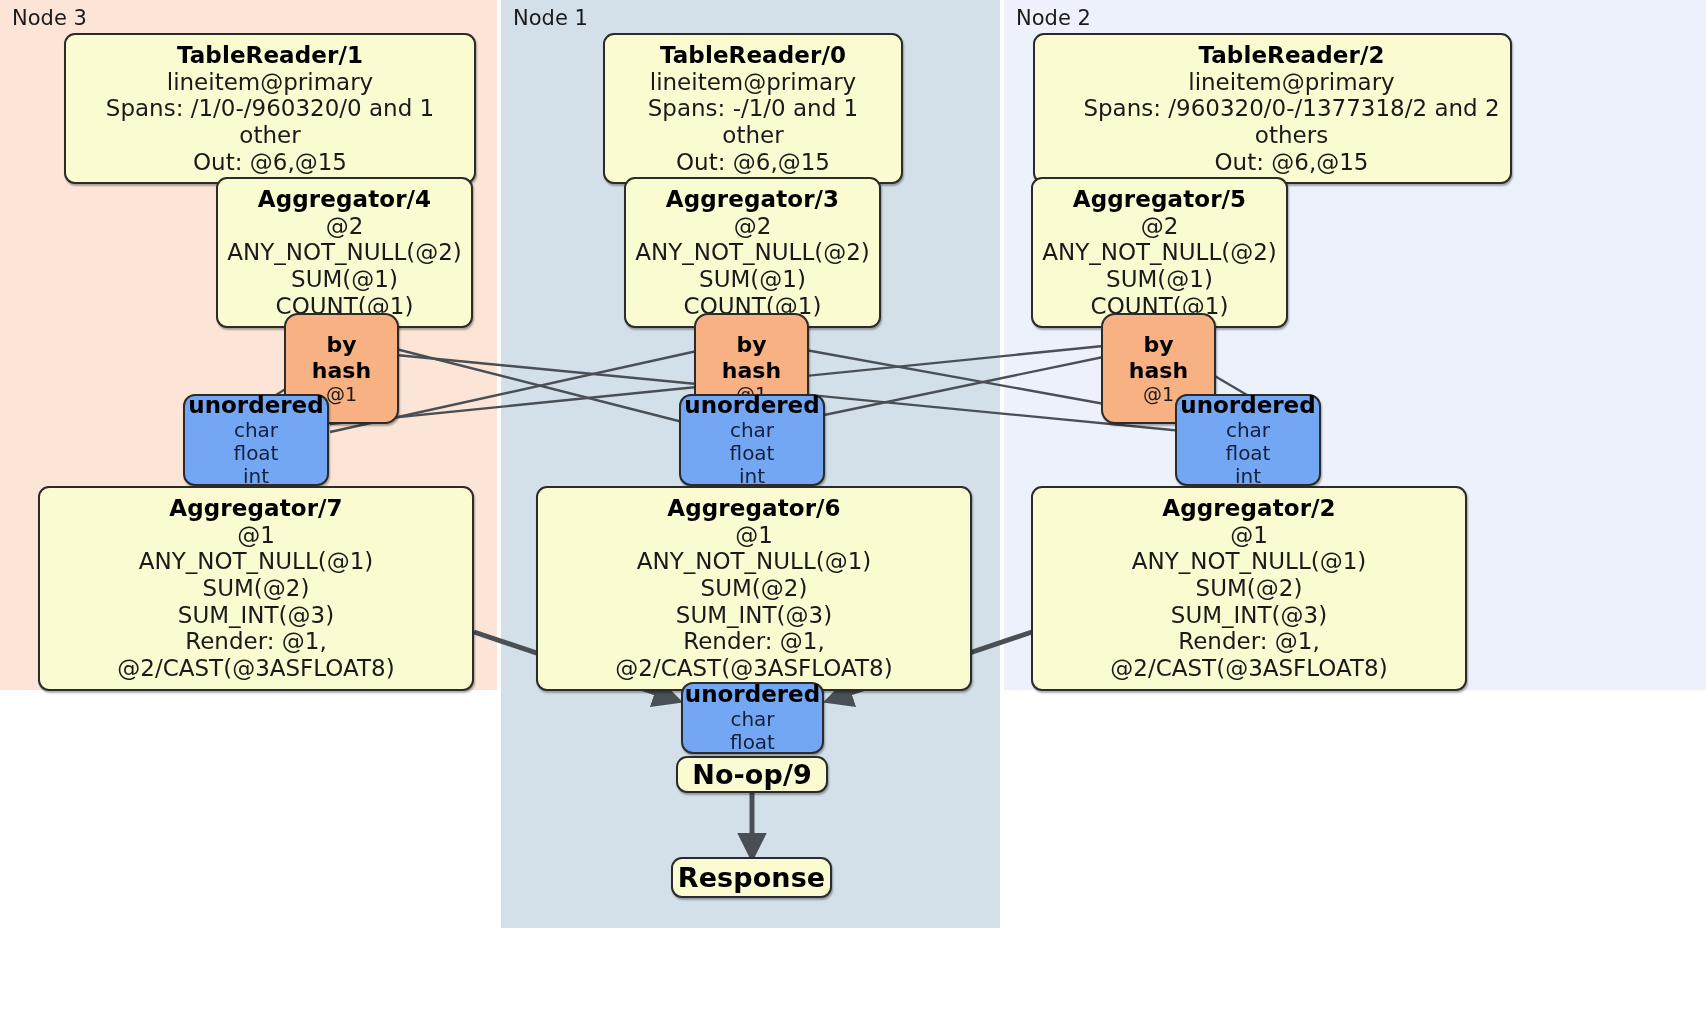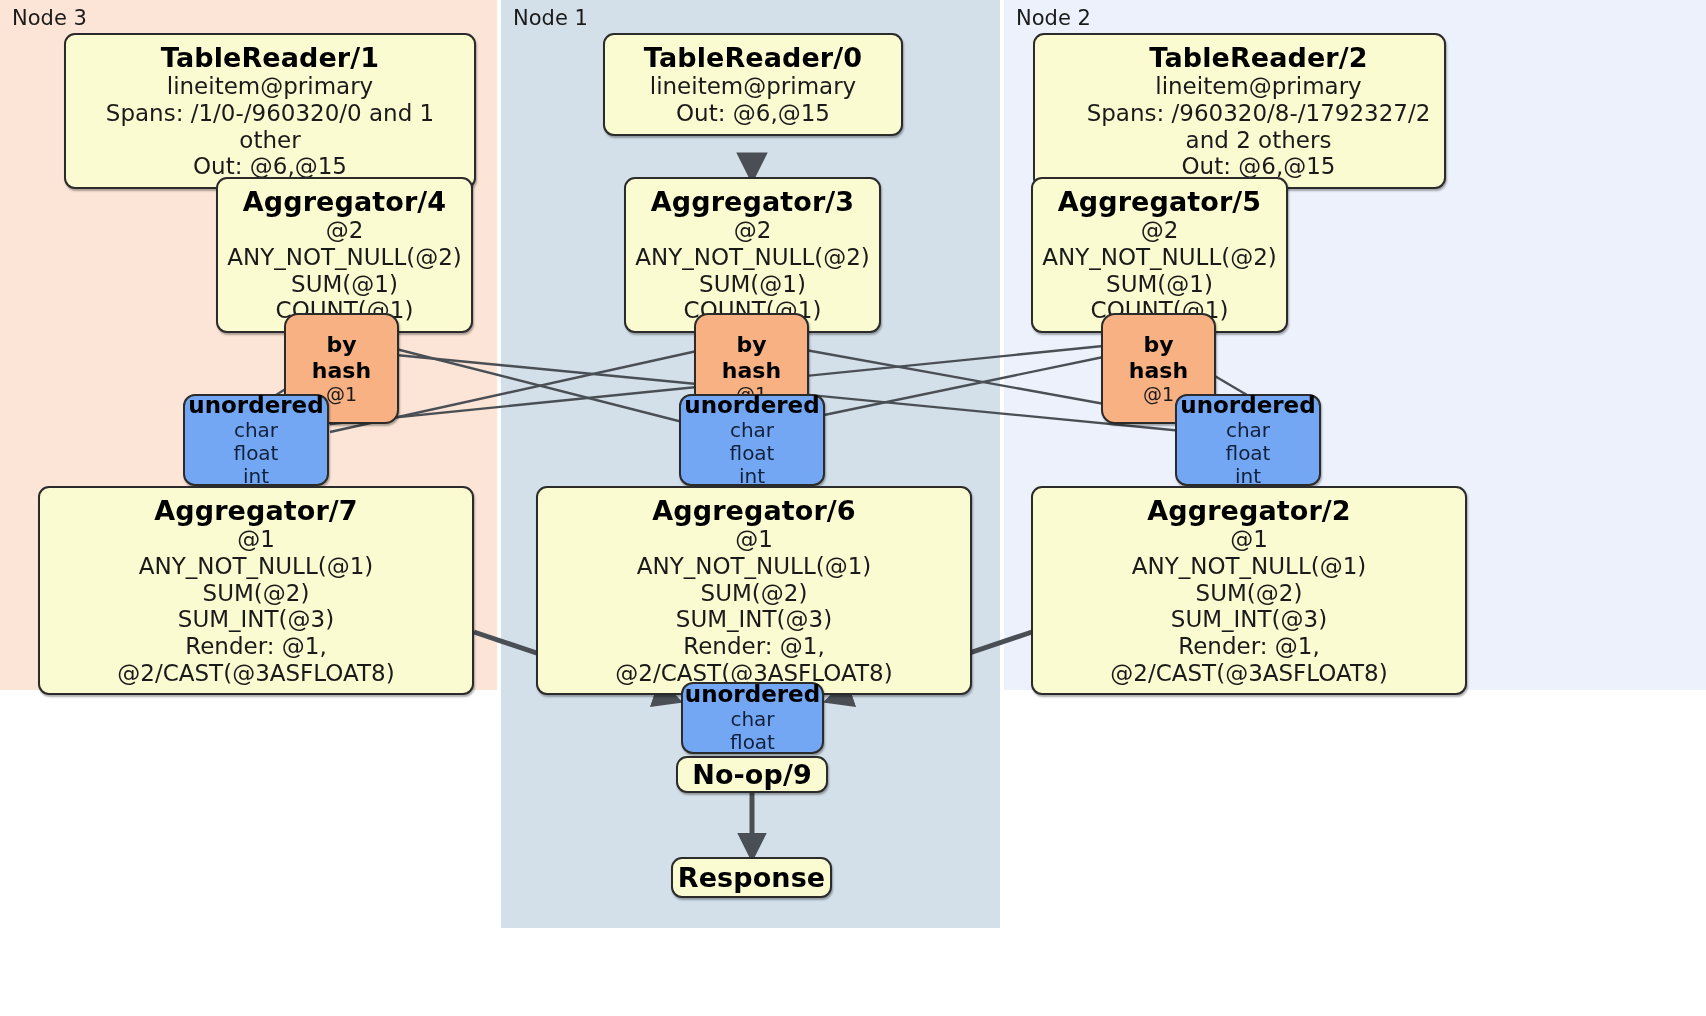--- a/index.html
+++ b/index.html
@@ -52,21 +52,21 @@
   }
   .proc {
     background: #fbfbd2;
     border: 2px solid #2b2b2b;
     border-radius: 11px;
     box-shadow: 1px 2px 2px rgba(0,0,0,0.32);
     padding: 7px 10px;
   }
   .proc .title {
     font-weight: bold;
-    font-size: 27px;
+    font-size: 23px;
     color: #000;
     letter-spacing: 0.1px;
   }
   .proc .line {
     font-size: 23px;
     color: #1a1a1a;
   }
 
   .router {
     background: #f7b183;
@@ -143,27 +143,28 @@
   <div class="node proc" style="left:64px; top:33px; width:412px;">
     <div class="title">TableReader/1</div>
     <div class="line">lineitem@primary</div>
     <div class="line">Spans: /1/0-/960320/0 and 1 other</div>
     <div class="line">Out: @6,@15</div>
   </div>
 
   <div class="node proc" style="left:603px; top:33px; width:300px;">
     <div class="title">TableReader/0</div>
     <div class="line">lineitem@primary</div>
+    <div class="line">Spans: -/1/0 and 1 other</div>
     <div class="line">Out: @6,@15</div>
   </div>
 
-  <div class="node proc" style="left:1033px; top:33px; width:413px;padding-left:48px;">
+  <div class="node proc" style="left:1033px; top:33px; width:479px;padding-left:48px;">
     <div class="title">TableReader/2</div>
     <div class="line">lineitem@primary</div>
-    <div class="line">Spans: /960320/8-/1792327/2 and 2 others</div>
+    <div class="line">Spans: /960320/0-/1377318/2 and 2 others</div>
     <div class="line">Out: @6,@15</div>
   </div>
 
   <div class="node proc" style="left:216px; top:177px; width:257px;">
     <div class="title">Aggregator/4</div>
     <div class="line">@2</div>
     <div class="line">ANY_NOT_NULL(@2)</div>
     <div class="line">SUM(@1)</div>
     <div class="line">COUNT(@1)</div>
   </div>

